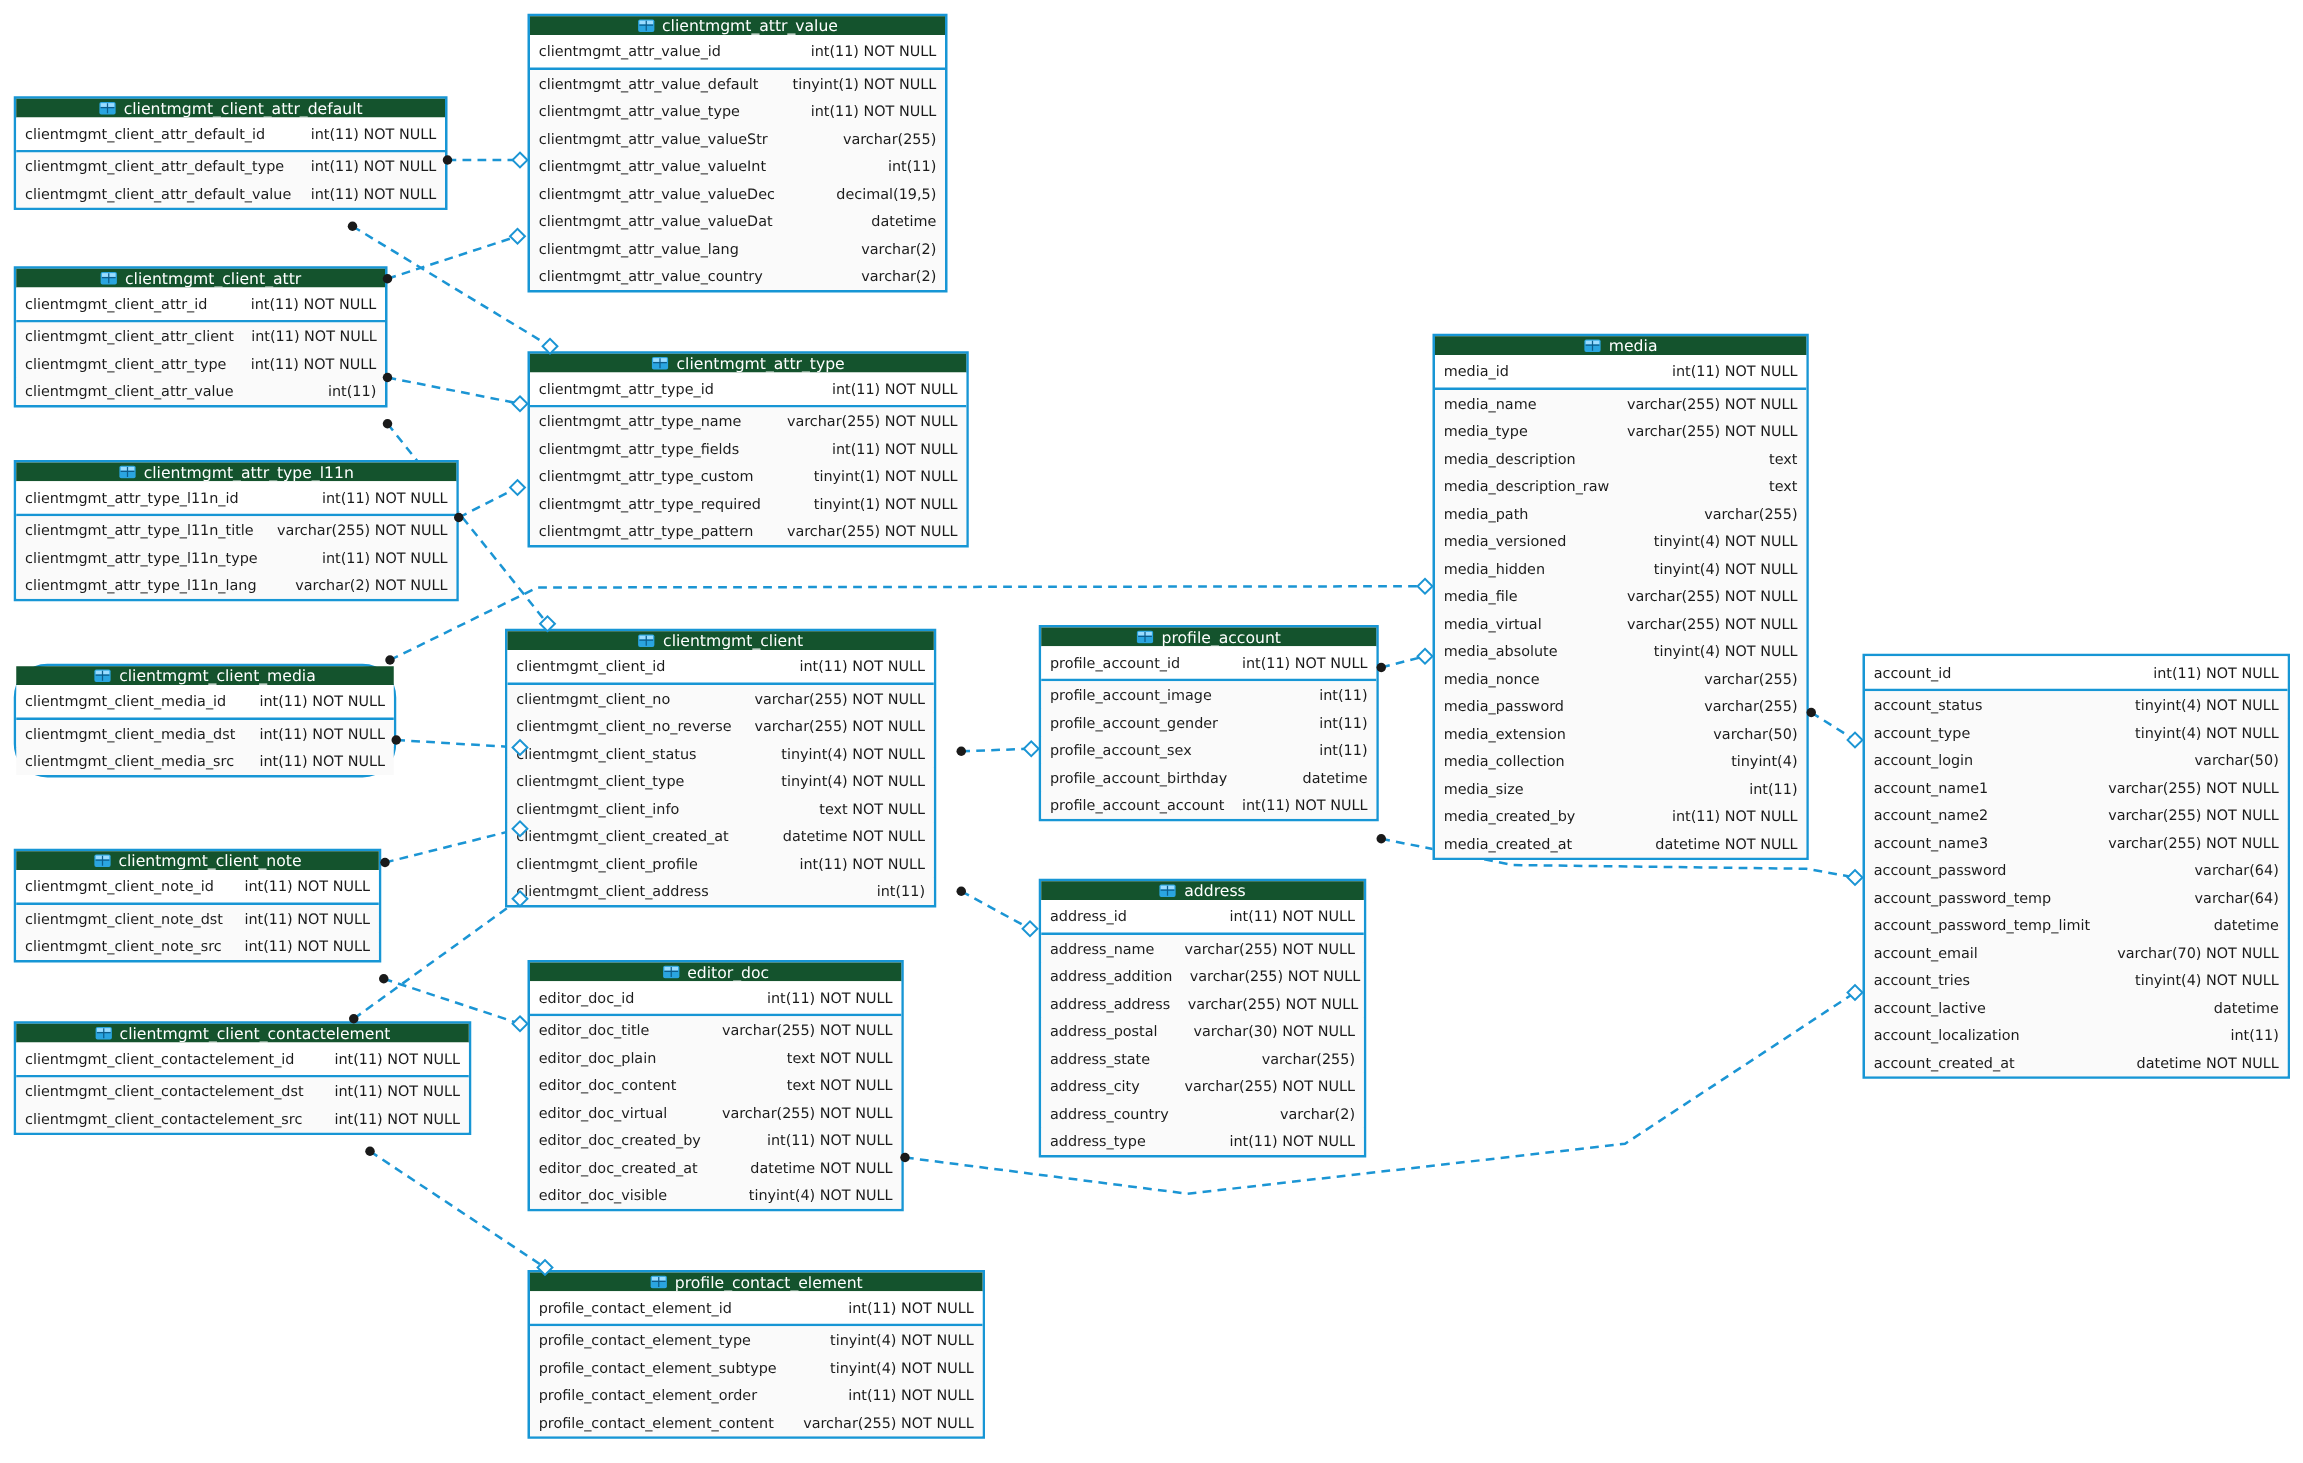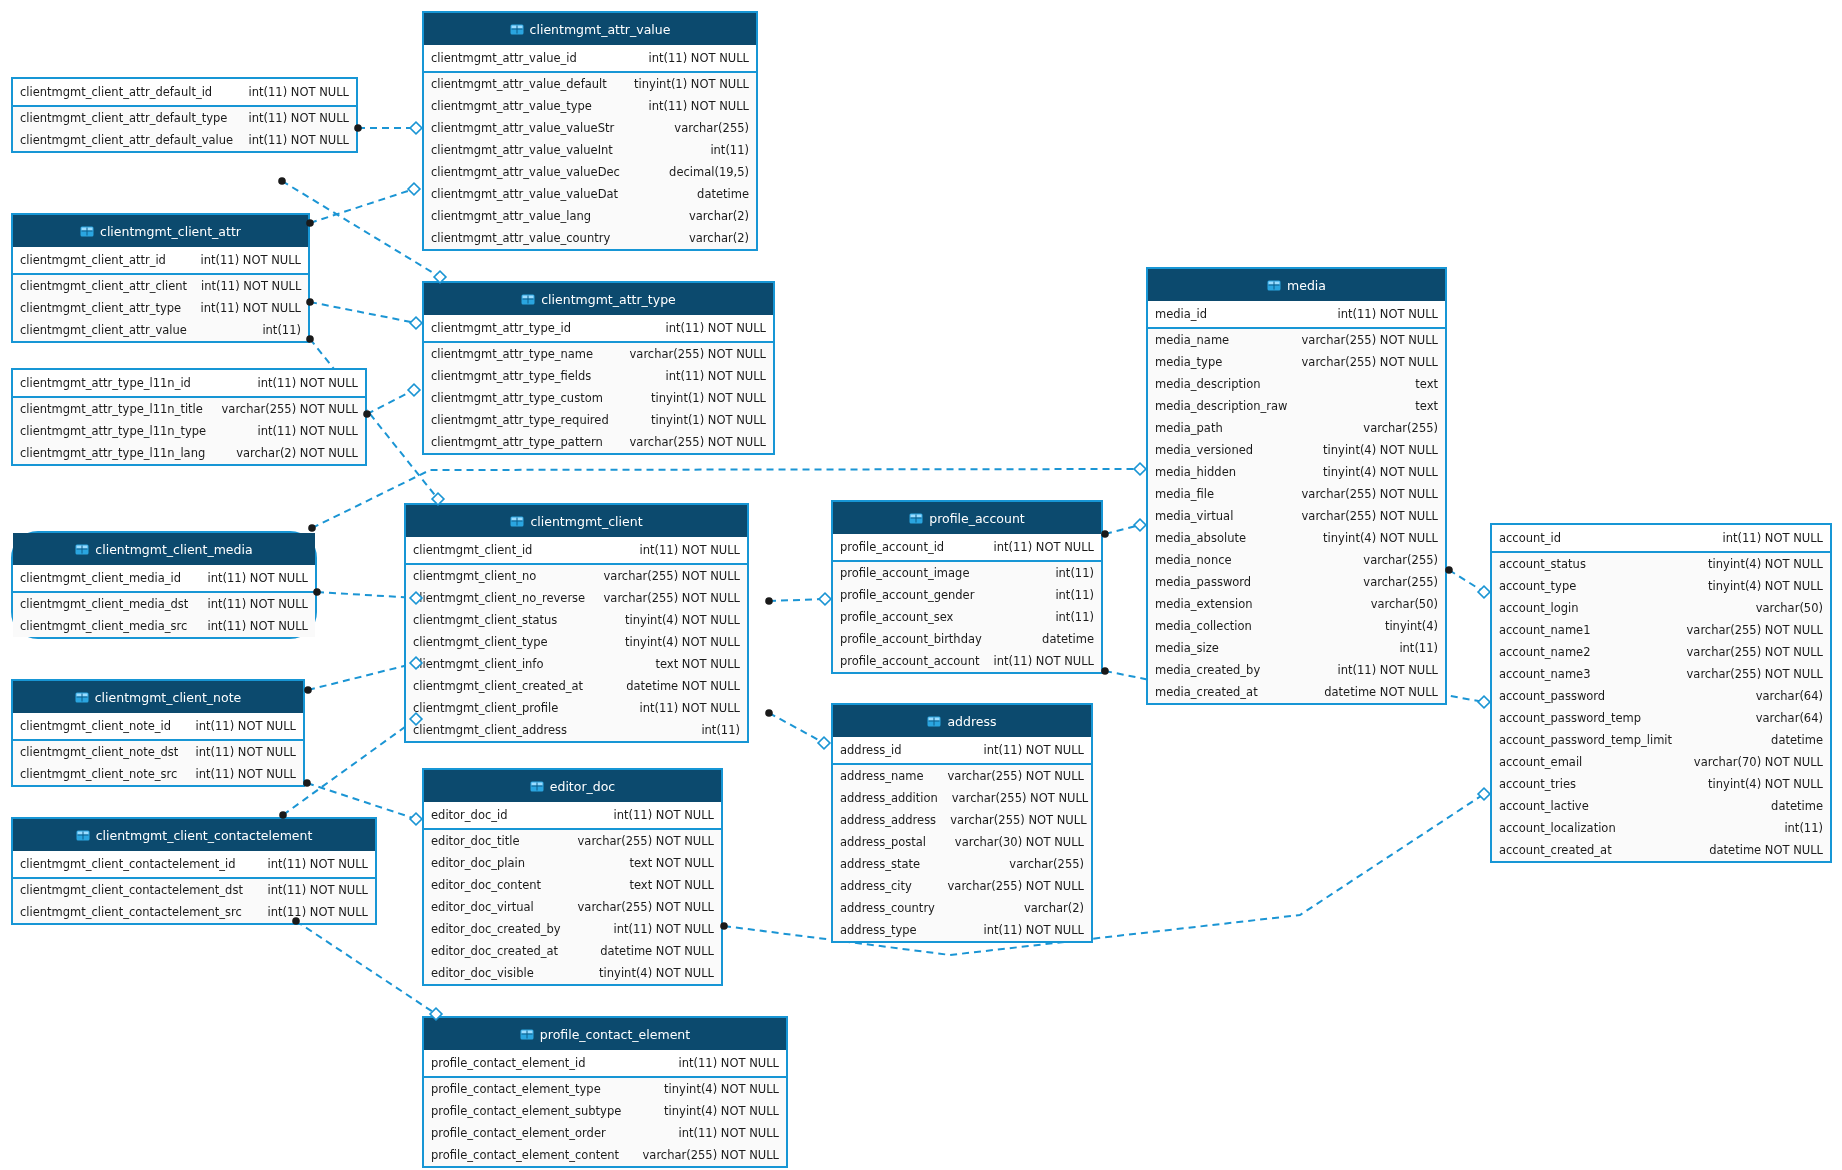--- a/index.html
+++ b/index.html
@@ -1,20 +1,20 @@
 <!DOCTYPE html>
 <html><head>
 <meta charset="utf-8">
 <style>
   html,body{margin:0;padding:0;background:#ffffff;}
   #canvas{position:relative;width:1842px;height:1170px;background:#ffffff;
           font-family:"DejaVu Sans",sans-serif;overflow:hidden;}
   .layer{position:absolute;left:0;top:0;pointer-events:none;}
   .table-box{position:absolute;border:2px solid #1796d5;background:#fafafa;box-sizing:border-box;}
-  .t-header{background:#0c4a6e;color:#ffffff;height:32px;display:flex;align-items:center;
+  .t-header{background:#14532d;color:#ffffff;height:15px;display:flex;align-items:center;
             justify-content:center;font-size:12.5px;gap:6px;white-space:nowrap;overflow:hidden;}
   .t-icon{display:inline-flex;align-items:center;}
   .row{display:flex;justify-content:space-between;align-items:center;padding:0 7px;
        font-size:11.5px;color:#1b1b1b;white-space:nowrap;box-sizing:border-box;}
   .row .cname{text-align:left;}
   .row .ctype{text-align:right;margin-left:14px;}
   .pk{height:28px;background:#ffffff;border-bottom:2px solid #1796d5;font-weight:normal;}
   .col{height:22px;background:#fafafa;}
 </style>
 </head>
@@ -85,20 +85,31 @@
         <div class="row col">
           <span class="cname">clientmgmt_attr_value_lang</span>
           <span class="ctype">varchar(2)</span>
         </div>
         <div class="row col">
           <span class="cname">clientmgmt_attr_value_country</span>
           <span class="ctype">varchar(2)</span>
         </div>
       </div>
       <div class="table-box" style="left: 11px; top: 77px; width: 347px;">
+        <div class="t-header">
+          <span class="t-icon">
+            <svg width="14" height="11" viewBox="0 0 14 11">
+              <rect x="0.5" y="0.5" width="13" height="10" rx="1.5" fill="#2aa5e0"></rect>
+              <rect x="1.5" y="1.5" width="11" height="3" fill="#9adcff"></rect>
+              <line x1="7" y1="1.5" x2="7" y2="9.5" stroke="#0d5e8c" stroke-width="1"></line>
+              <line x1="1.5" y1="5" x2="12.5" y2="5" stroke="#0d5e8c" stroke-width="1"></line>
+            </svg>
+          </span>
+          <span>clientmgmt_client_attr_default</span>
+        </div>
         <div class="row pk">
           <span class="cname">clientmgmt_client_attr_default_id</span>
           <span class="ctype">int(11) NOT NULL</span>
         </div>
         <div class="row col">
           <span class="cname">clientmgmt_client_attr_default_type</span>
           <span class="ctype">int(11) NOT NULL</span>
         </div>
         <div class="row col">
           <span class="cname">clientmgmt_client_attr_default_value</span>
@@ -165,20 +176,31 @@
         <div class="row col">
           <span class="cname">clientmgmt_attr_type_required</span>
           <span class="ctype">tinyint(1) NOT NULL</span>
         </div>
         <div class="row col">
           <span class="cname">clientmgmt_attr_type_pattern</span>
           <span class="ctype">varchar(255) NOT NULL</span>
         </div>
       </div>
       <div class="table-box" style="left: 11px; top: 368px; width: 356px;">
+        <div class="t-header">
+          <span class="t-icon">
+            <svg width="14" height="11" viewBox="0 0 14 11">
+              <rect x="0.5" y="0.5" width="13" height="10" rx="1.5" fill="#2aa5e0"></rect>
+              <rect x="1.5" y="1.5" width="11" height="3" fill="#9adcff"></rect>
+              <line x1="7" y1="1.5" x2="7" y2="9.5" stroke="#0d5e8c" stroke-width="1"></line>
+              <line x1="1.5" y1="5" x2="12.5" y2="5" stroke="#0d5e8c" stroke-width="1"></line>
+            </svg>
+          </span>
+          <span>clientmgmt_attr_type_l11n</span>
+        </div>
         <div class="row pk">
           <span class="cname">clientmgmt_attr_type_l11n_id</span>
           <span class="ctype">int(11) NOT NULL</span>
         </div>
         <div class="row col">
           <span class="cname">clientmgmt_attr_type_l11n_title</span>
           <span class="ctype">varchar(255) NOT NULL</span>
         </div>
         <div class="row col">
           <span class="cname">clientmgmt_attr_type_l11n_type</span>

